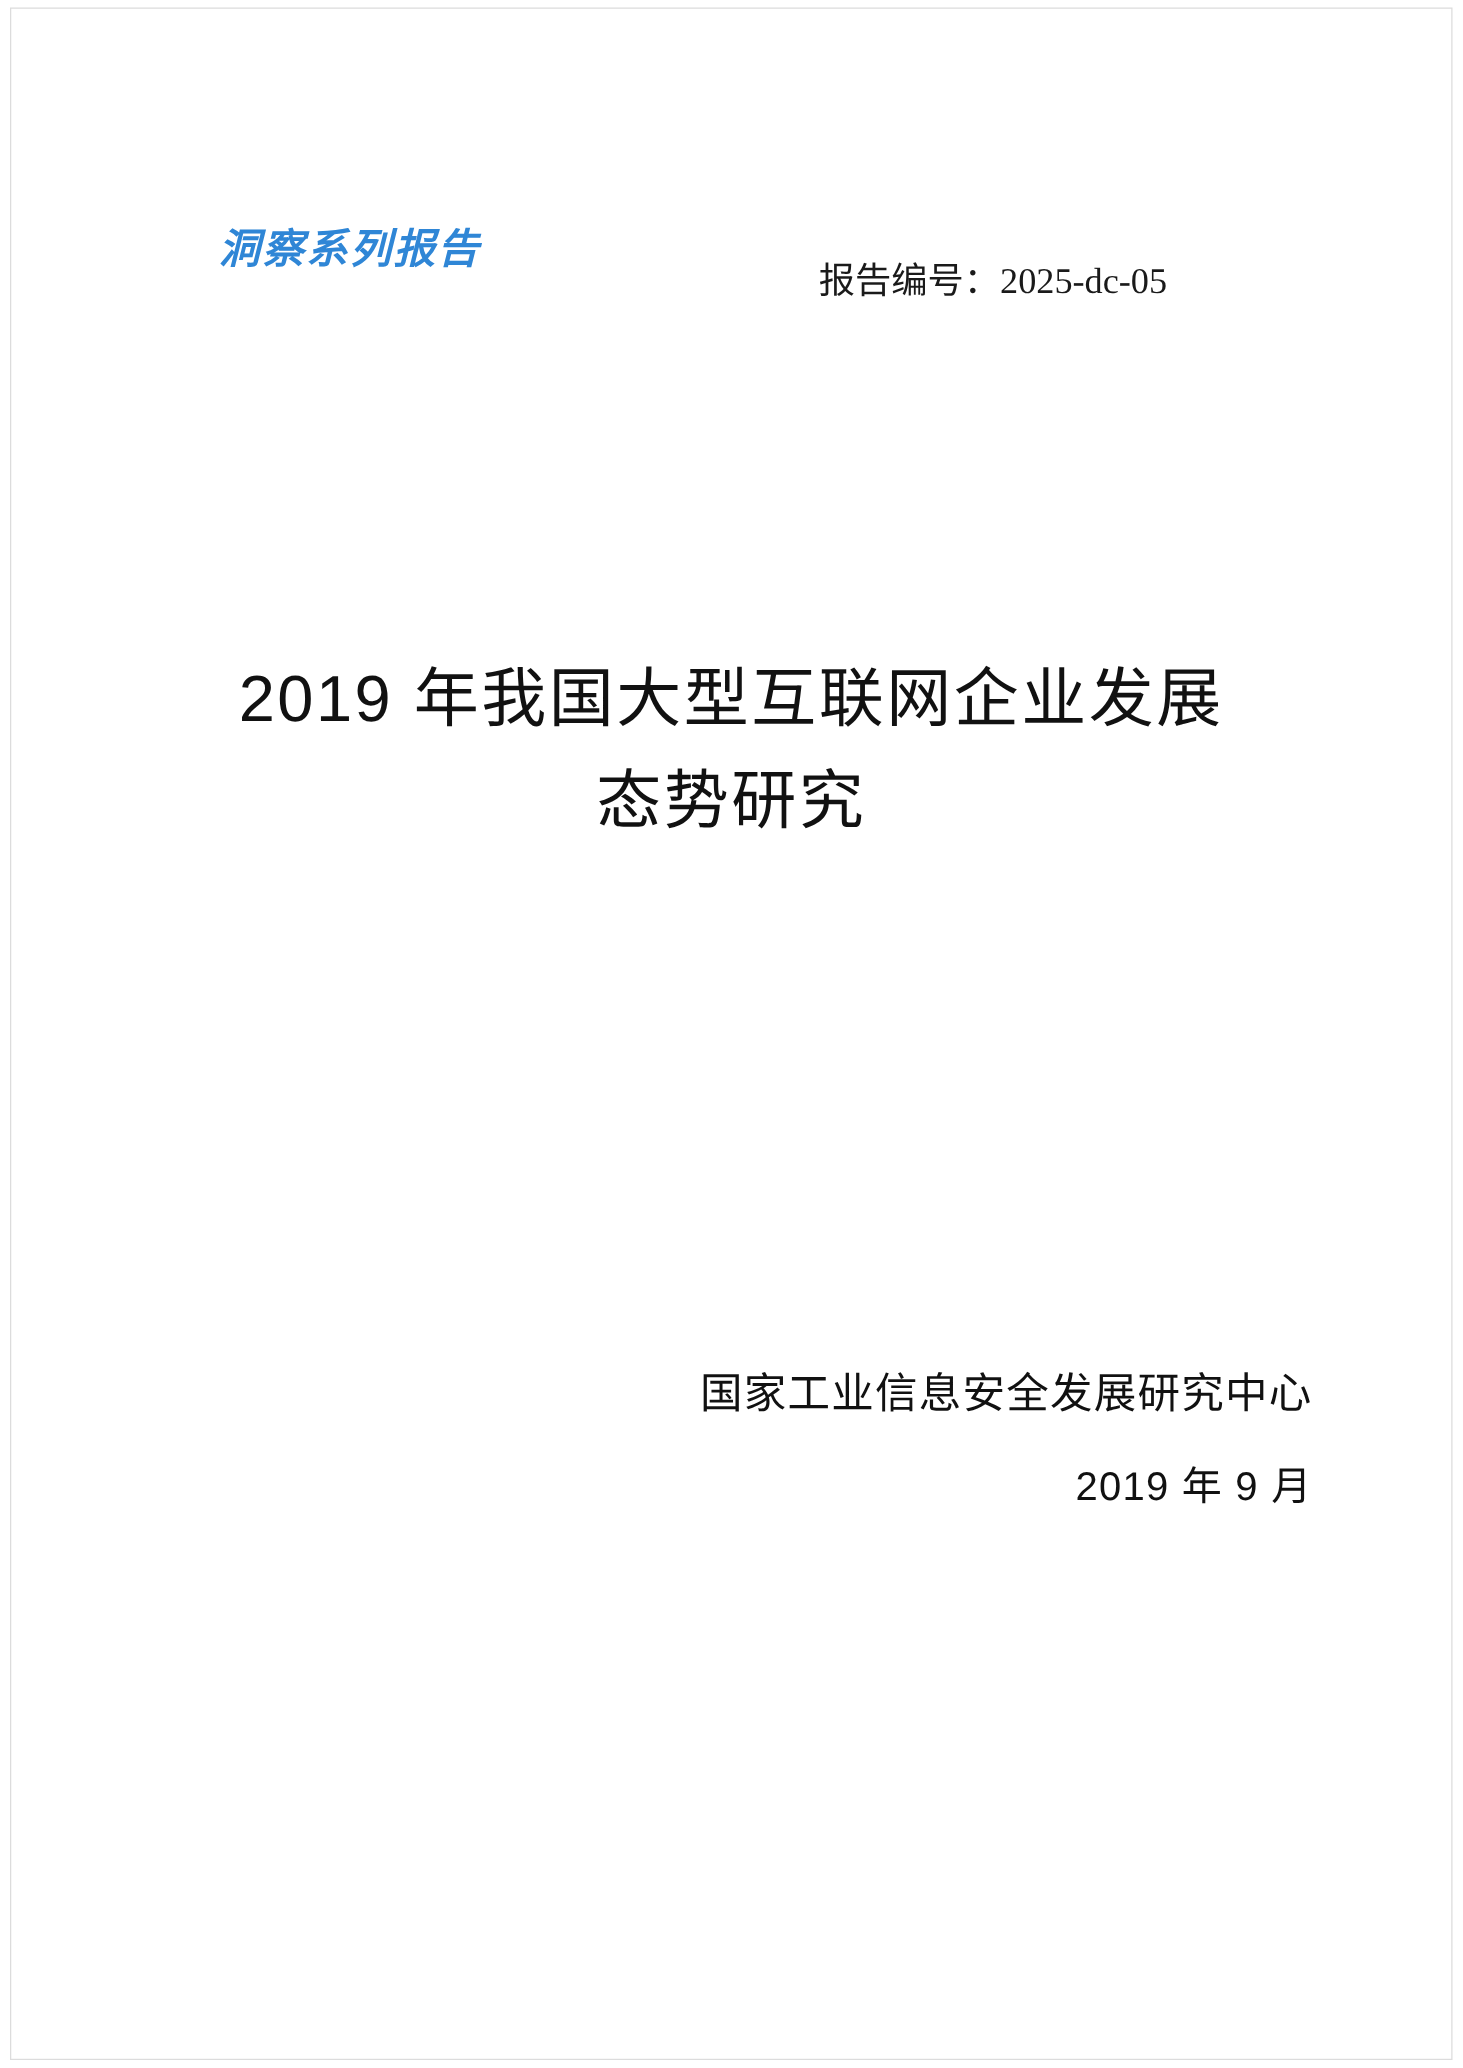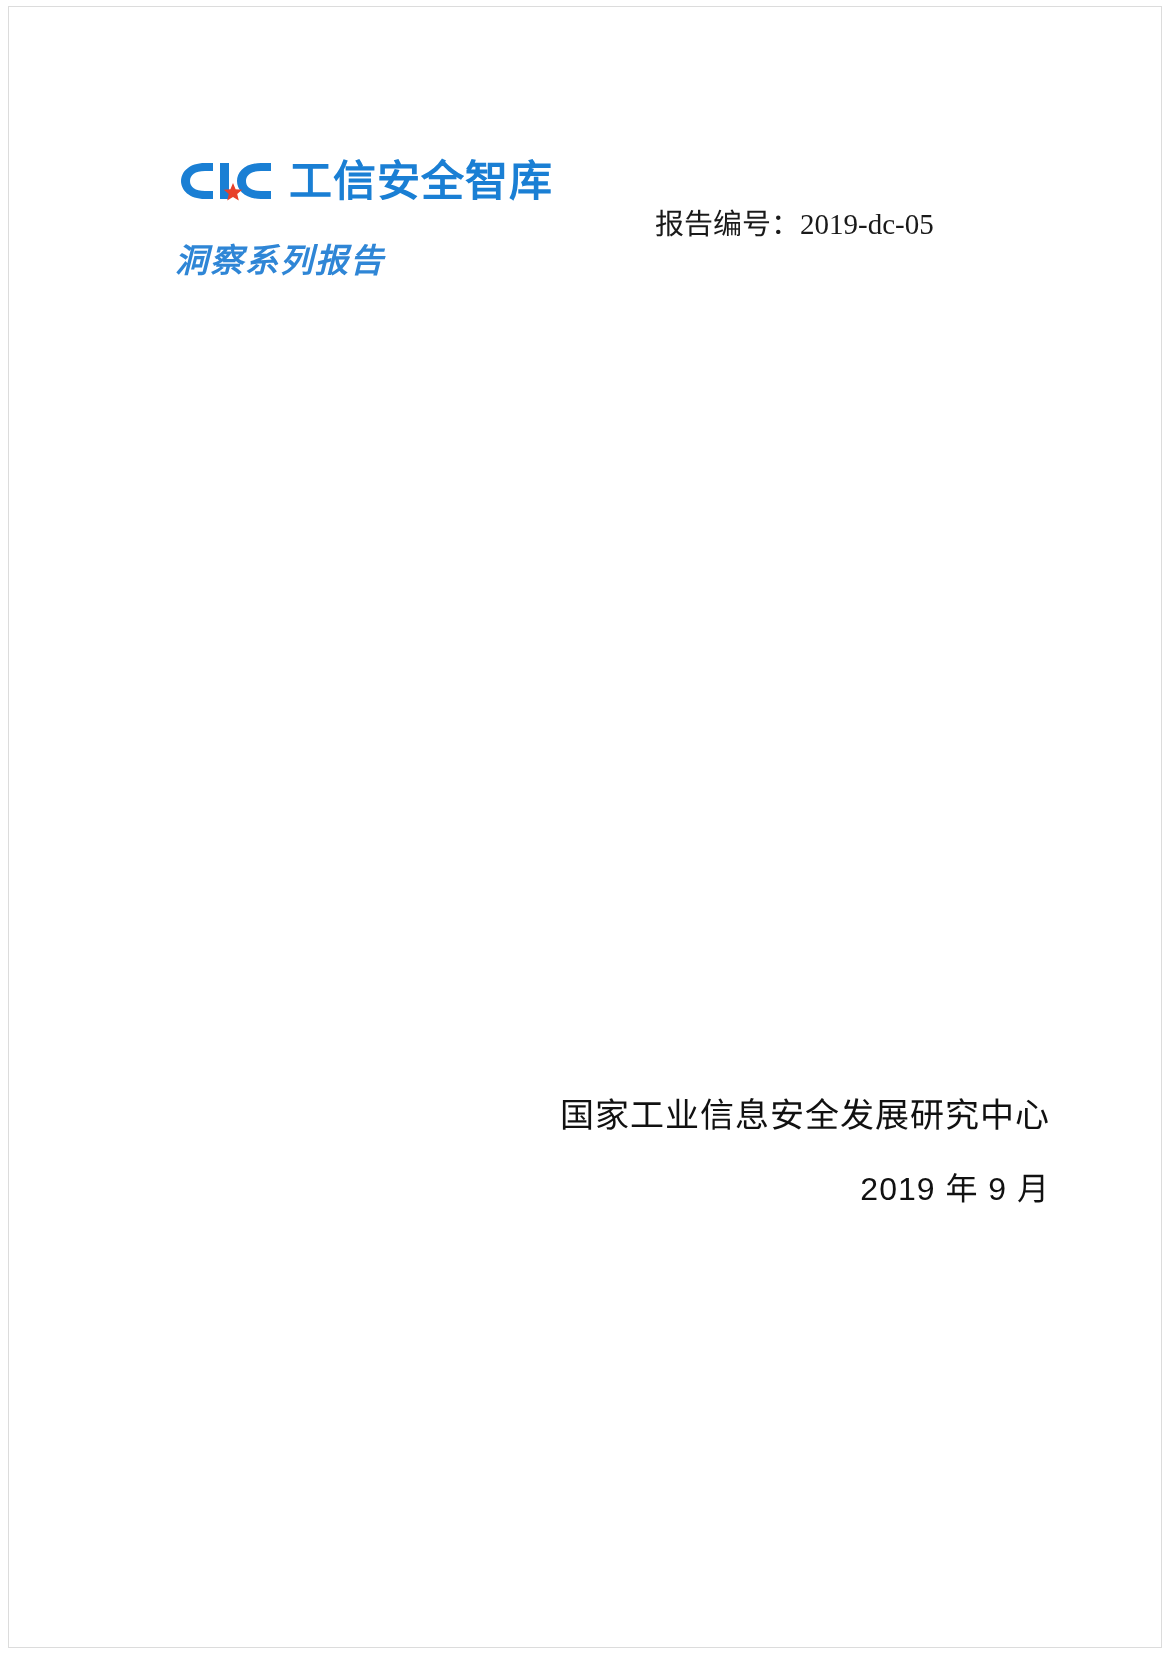--- a/index.html
+++ b/index.html
@@ -128,38 +128,29 @@
 </style>
 </head>
 <body>
 
 <div class="page">
   <div class="scan-border"></div>
 
   <div class="content">
 
     <div class="header">
-      <div class="logo-row">
-        <span class="logo-mark">
-          <svg width="108" height="56" viewBox="0 0 108 56" xmlns="http://www.w3.org/2000/svg" aria-hidden="true">
-
-            <path d="M30 10 C14 10, 6 19, 6 28 C6 37, 14 46, 30 46 L38 46 L38 38 L30 38 C20 38, 15 34, 15 28 C15 22, 20 18, 30 18 L38 18 L38 10 Z" fill="#1a7fd4"></path>
-            <rect x="45" y="10" width="9" height="36" fill="#1a7fd4"></rect>
-            <path d="M86 10 C70 10, 62 19, 62 28 C62 37, 70 46, 86 46 L96 46 L96 38 L86 38 C76 38, 71 34, 71 28 C71 22, 76 18, 86 18 L96 18 L96 10 Z" fill="#1a7fd4"></path>
-
-            <polygon points="58,30 60.6,36.2 67.3,36.7 62.2,41.1 63.8,47.6 58,44 52.2,47.6 53.8,41.1 48.7,36.7 55.4,36.2" fill="#e8402a"></polygon>
-          </svg>
-        </span>
-        <span class="logo-text">工信安全智库</span>
-      </div>
       <div class="series-label">洞察系列报告</div>
     </div>
 
-    <div class="report-no">报告编号：2019-dc-05</div>
+    <div class="report-no">报告编号：2025-dc-05</div>
 
+    <div class="title-block">
+      <div class="title-line">2019 年我国大型互联网企业发展</div>
+      <div class="title-line">态势研究</div>
+    </div>
 
     <div class="footer-block">
       <div class="org-name">国家工业信息安全发展研究中心</div>
       <div class="pub-date">2019 年 9 月</div>
     </div>
 
   </div>
 </div>
 
 </body></html>

